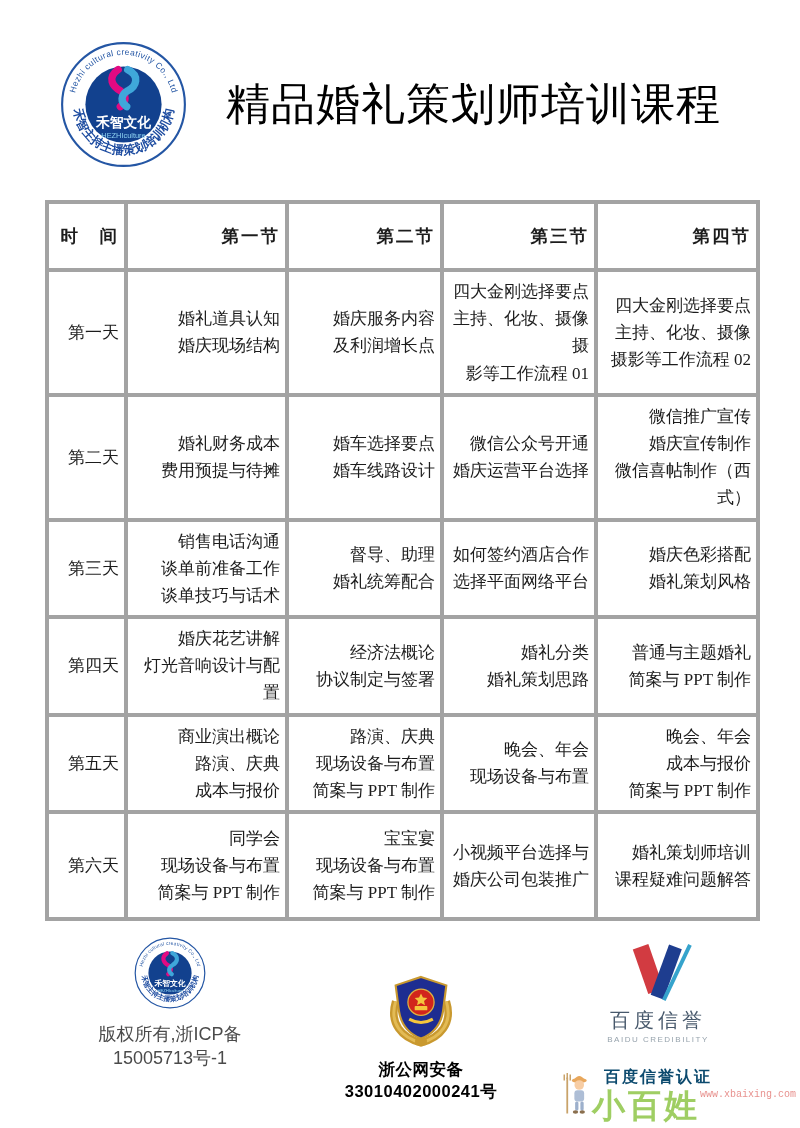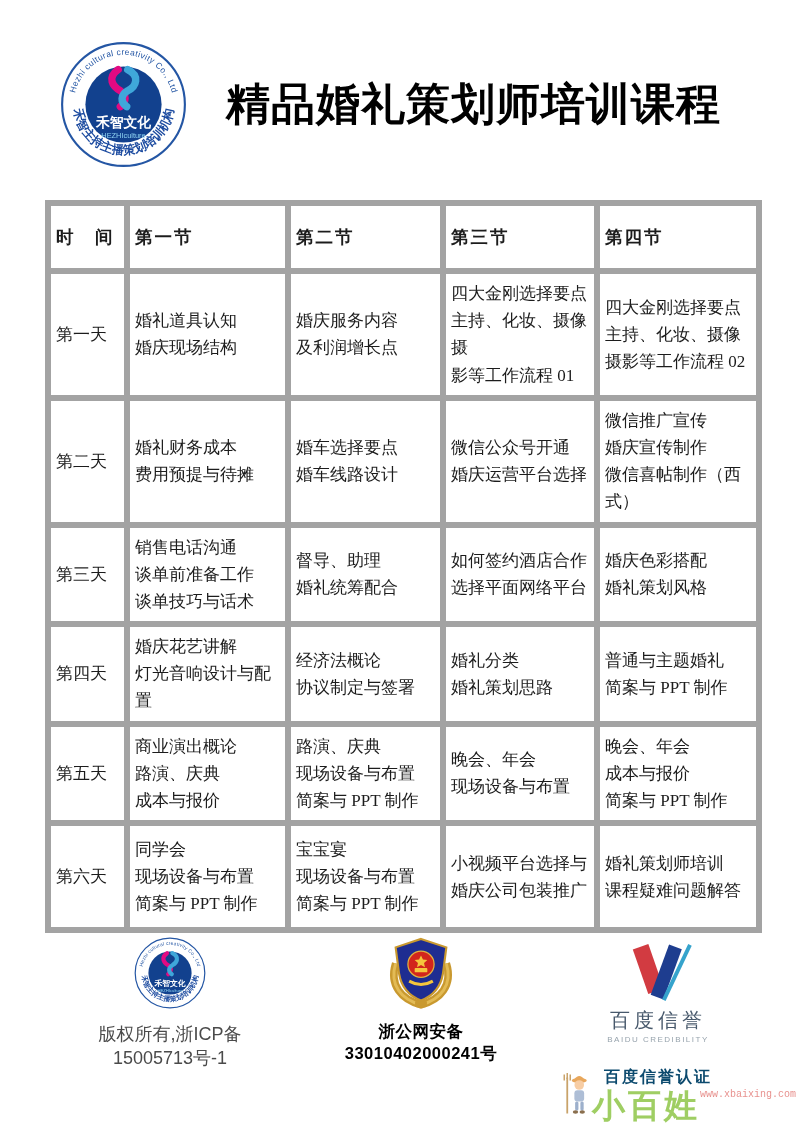--- a/index.html
+++ b/index.html
@@ -4,40 +4,40 @@
 <style>
   * { margin:0; padding:0; box-sizing:border-box; }
   html,body { background:#ffffff; }
   .page { position:relative; width:800px; height:1128px; background:#fff; overflow:hidden;
           font-family:"Liberation Sans","DejaVu Sans",sans-serif; }
 
   
   .header { position:absolute; left:60px; top:38px; right:40px; height:132px;
             display:flex; align-items:center; }
   .logo-wrap { flex:none; width:127px; height:127px; }
-  .page-title { flex:1; text-align:center; font-weight:bold; font-size:44px;
+  .page-title { flex:1; text-align:center; font-weight:normal; font-size:44px;
                 letter-spacing:1px; color:#000;
                 font-family:"Liberation Sans","DejaVu Sans",sans-serif; }
 
   
   .course-table { position:absolute; left:45px; top:200px; width:711px;
                   border-collapse:collapse; table-layout:fixed;
                   font-family:"Liberation Serif","DejaVu Serif",serif; }
   .course-table th, .course-table td {
-      border:6px solid #a3a3a3; text-align:left; vertical-align:middle;
+      border:4px solid #a3a3a3; text-align:right; vertical-align:middle;
       white-space:pre-line; padding:6px 5px; color:#1c1c1c; }
   .course-table th { height:68px; font-size:17.5px; font-weight:bold; letter-spacing:2px; }
   .course-table td { font-size:17px; line-height:1.6; }
   .rh1{height:101px} .rh2{height:93px} .rh3{height:96px}
   .rh4{height:95px}  .rh5{height:96px} .rh6{height:107px}
 
   
   .footer-left   { position:absolute; left:70px;  top:937px; width:200px; text-align:center; }
   .footer-left .caption { margin-top:9px; font-size:18px; color:#4a4a4a; }
-  .footer-center { position:absolute; left:312px; top:933px; width:218px; text-align:center; }
+  .footer-center { position:absolute; left:312px; top:971px; width:218px; text-align:center; }
   .footer-center .caption { margin-top:8px; font-size:16.5px; font-weight:bold;
                             color:#000; letter-spacing:0.5px; }
   .footer-right  { position:absolute; left:567px; top:941px; width:182px; text-align:center; }
   .baidu-cn   { font-size:20px; color:#47586b; letter-spacing:4px; margin-top:0; }
   .baidu-en   { font-size:8px;  color:#97a3ad; letter-spacing:1.5px; margin-top:1px; }
   .baidu-cert { font-size:16px; font-weight:bold; color:#0c4a6e; margin-top:23px; letter-spacing:2px; }
 
   
   .watermark { position:absolute; right:4px; bottom:6px; display:flex; align-items:flex-end; }
   .wm-text { display:flex; flex-direction:row; align-items:flex-start; }

